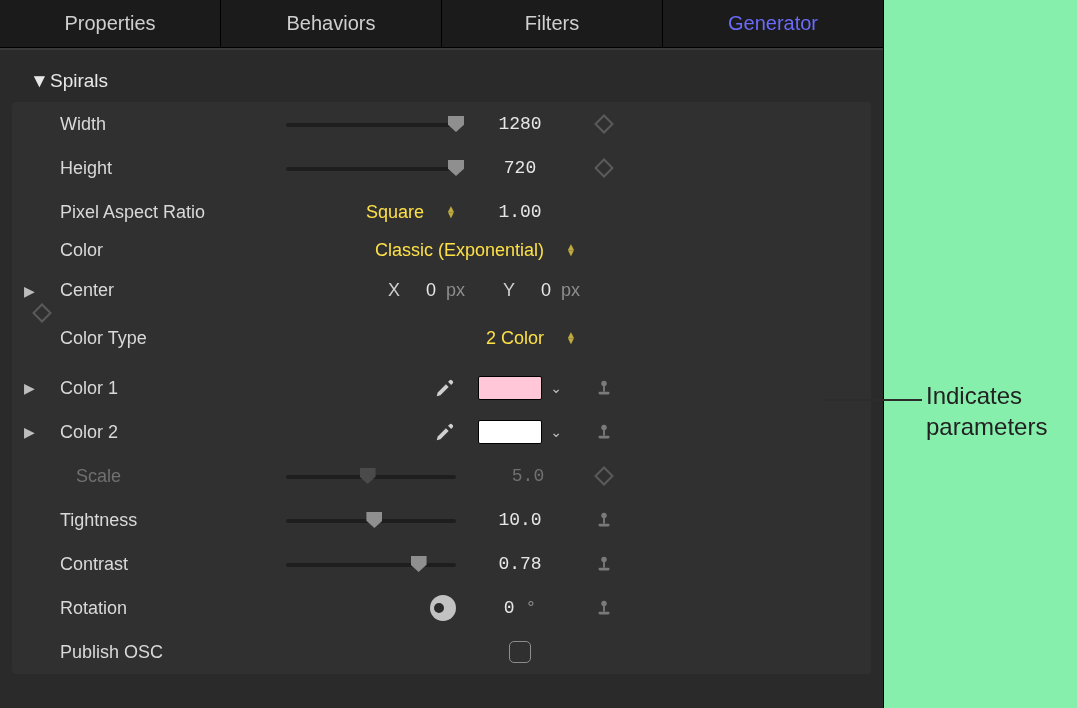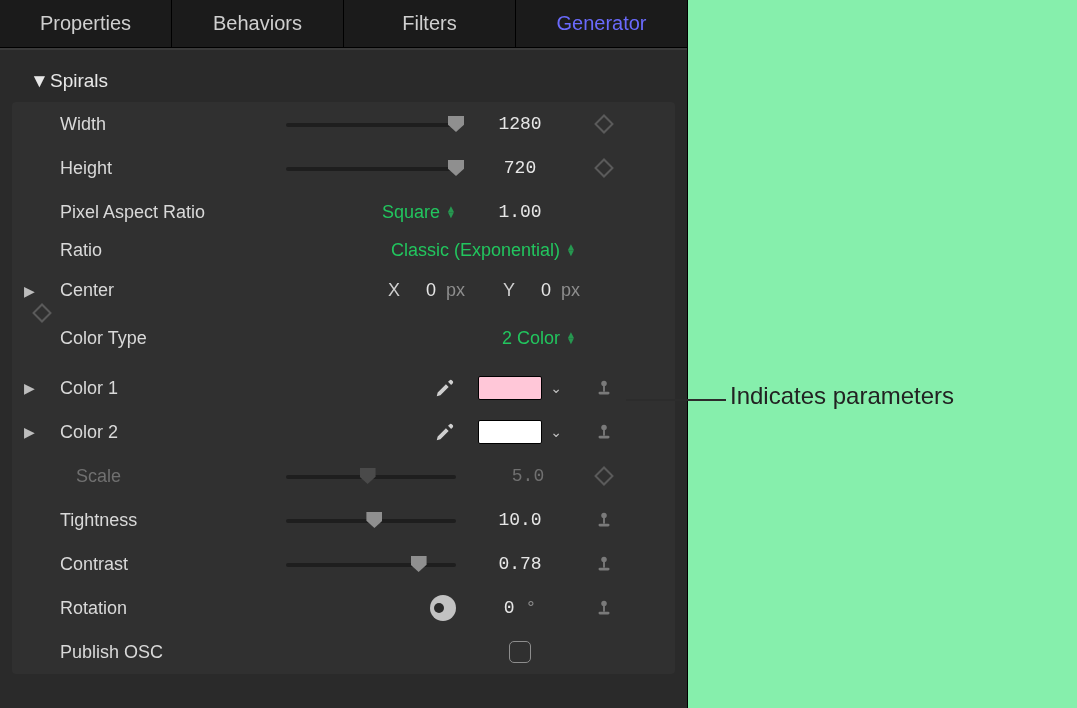--- a/index.html
+++ b/index.html
@@ -5,21 +5,21 @@
   * { box-sizing: border-box; }
   body {
     margin: 0;
     font-family: -apple-system, "Helvetica Neue", Arial, sans-serif;
     background: #fff;
     width: 1077px;
     height: 708px;
     display: flex;
   }
   .inspector {
-    width: 688px;
+    width: 884px;
     background: #2a2a2a;
     display: flex;
     flex-direction: column;
     border-right: 1px solid #000;
   }
   .tabs {
     display: flex;
     height: 48px;
     background: #1b1b1b;
     border-bottom: 1px solid #000;
@@ -80,22 +80,22 @@
   .slider.dim .thumb { background:#4a4a4a; }
   .dial {
     width:26px; height:26px; border-radius:50%;
     background:#c2c2c2; position:relative;
   }
   .dial::after {
     content:""; position:absolute; width:10px; height:10px;
     background:#2a2a2a; border-radius:50%; left:4px; top:8px;
   }
   .select {
-    display:inline-flex; align-items:center; gap:6px;
-    color:#22c55e; font-size:18px;
+    display:inline-flex; align-items:center; gap:22px;
+    color:#fde047; font-size:18px;
   }
   .updown {
     display:inline-flex; flex-direction:column; line-height:6px; opacity:.7;
   }
   .updown span { font-size:10px; }
   .swatch {
     width:64px; height:24px; border:1px solid #000; border-radius:2px;
   }
   .chev { font-size:14px; color:#bfbfbf; }
   .keyframe-diamond {
@@ -185,21 +185,21 @@
                 <span>▼</span>
               </span>
           </span>
         </div>
         <span class="val">1.00</span>
         <span class="right-icon"></span>
       </div>
 
       <div class="row">
         <span class="disc-col"></span>
-        <span class="label">Ratio</span>
+        <span class="label">Color</span>
         <div class="ctrl" style="grid-column:3 / span 2; justify-content:flex-end;">
           <span class="select">
             <span>Classic (Exponential)</span>
             <span class="updown">
                 <span>▲</span>
                 <span>▼</span>
               </span>
           </span>
         </div>
         <span></span>

